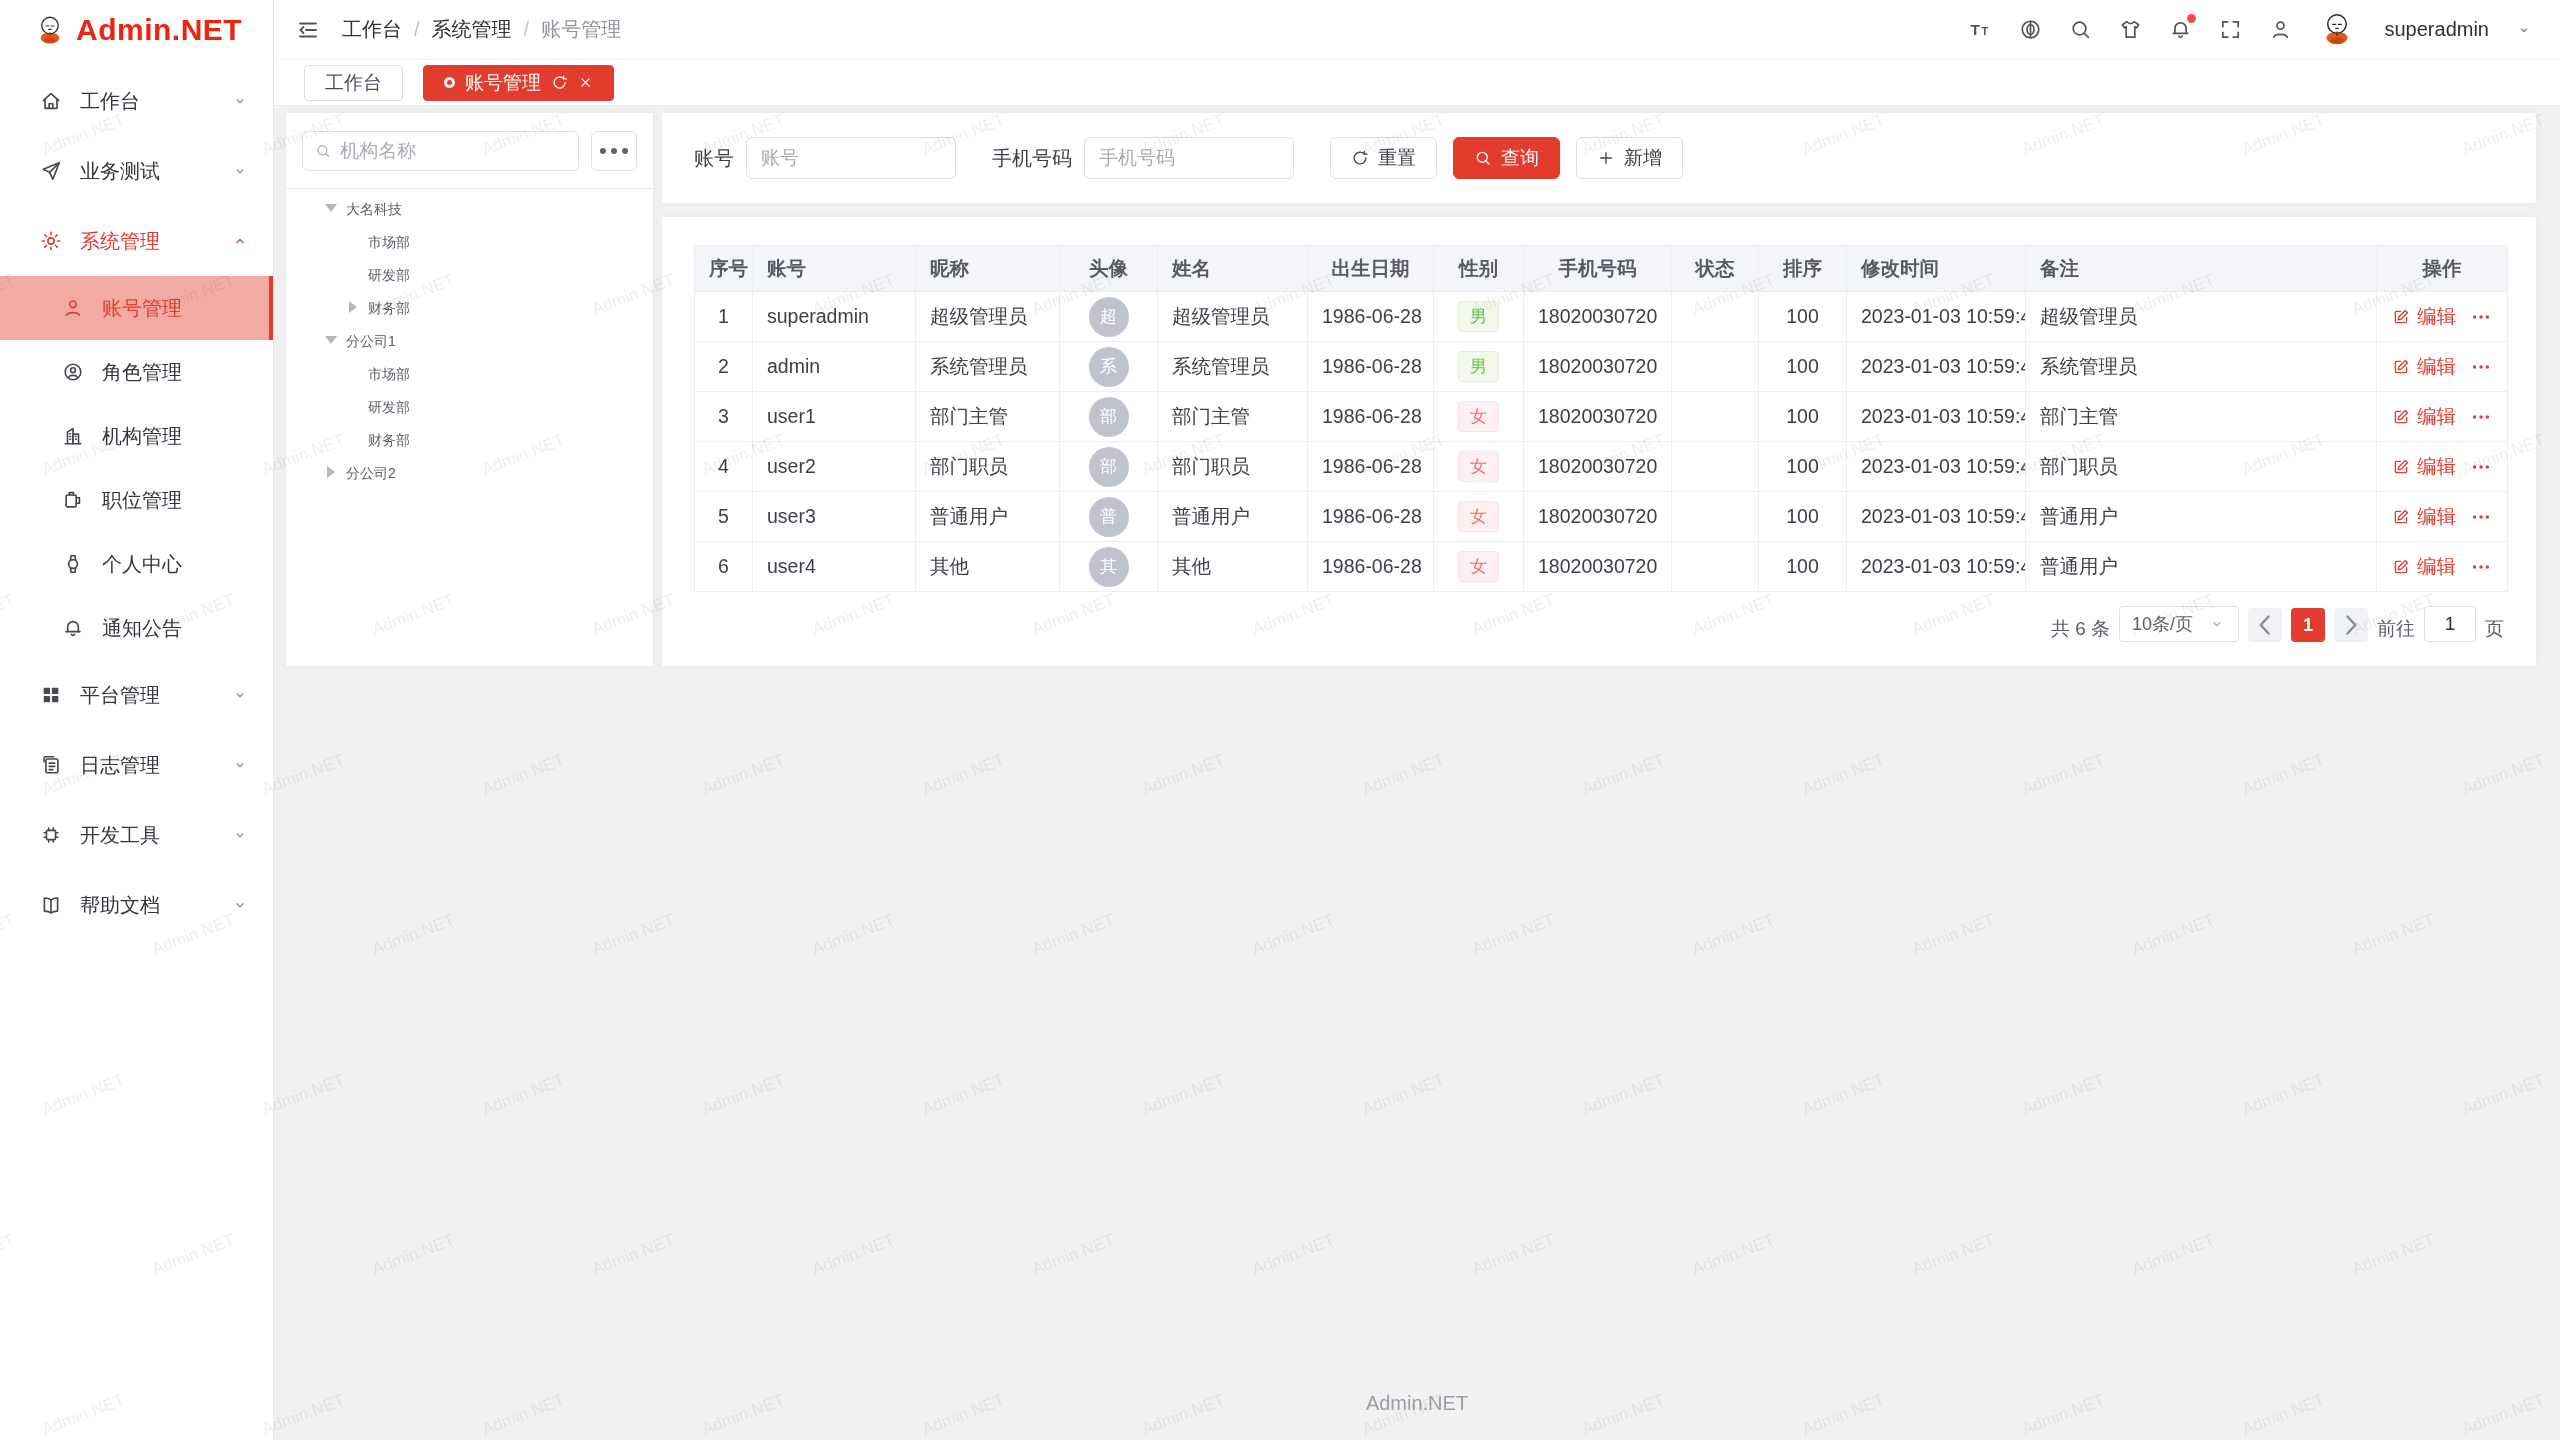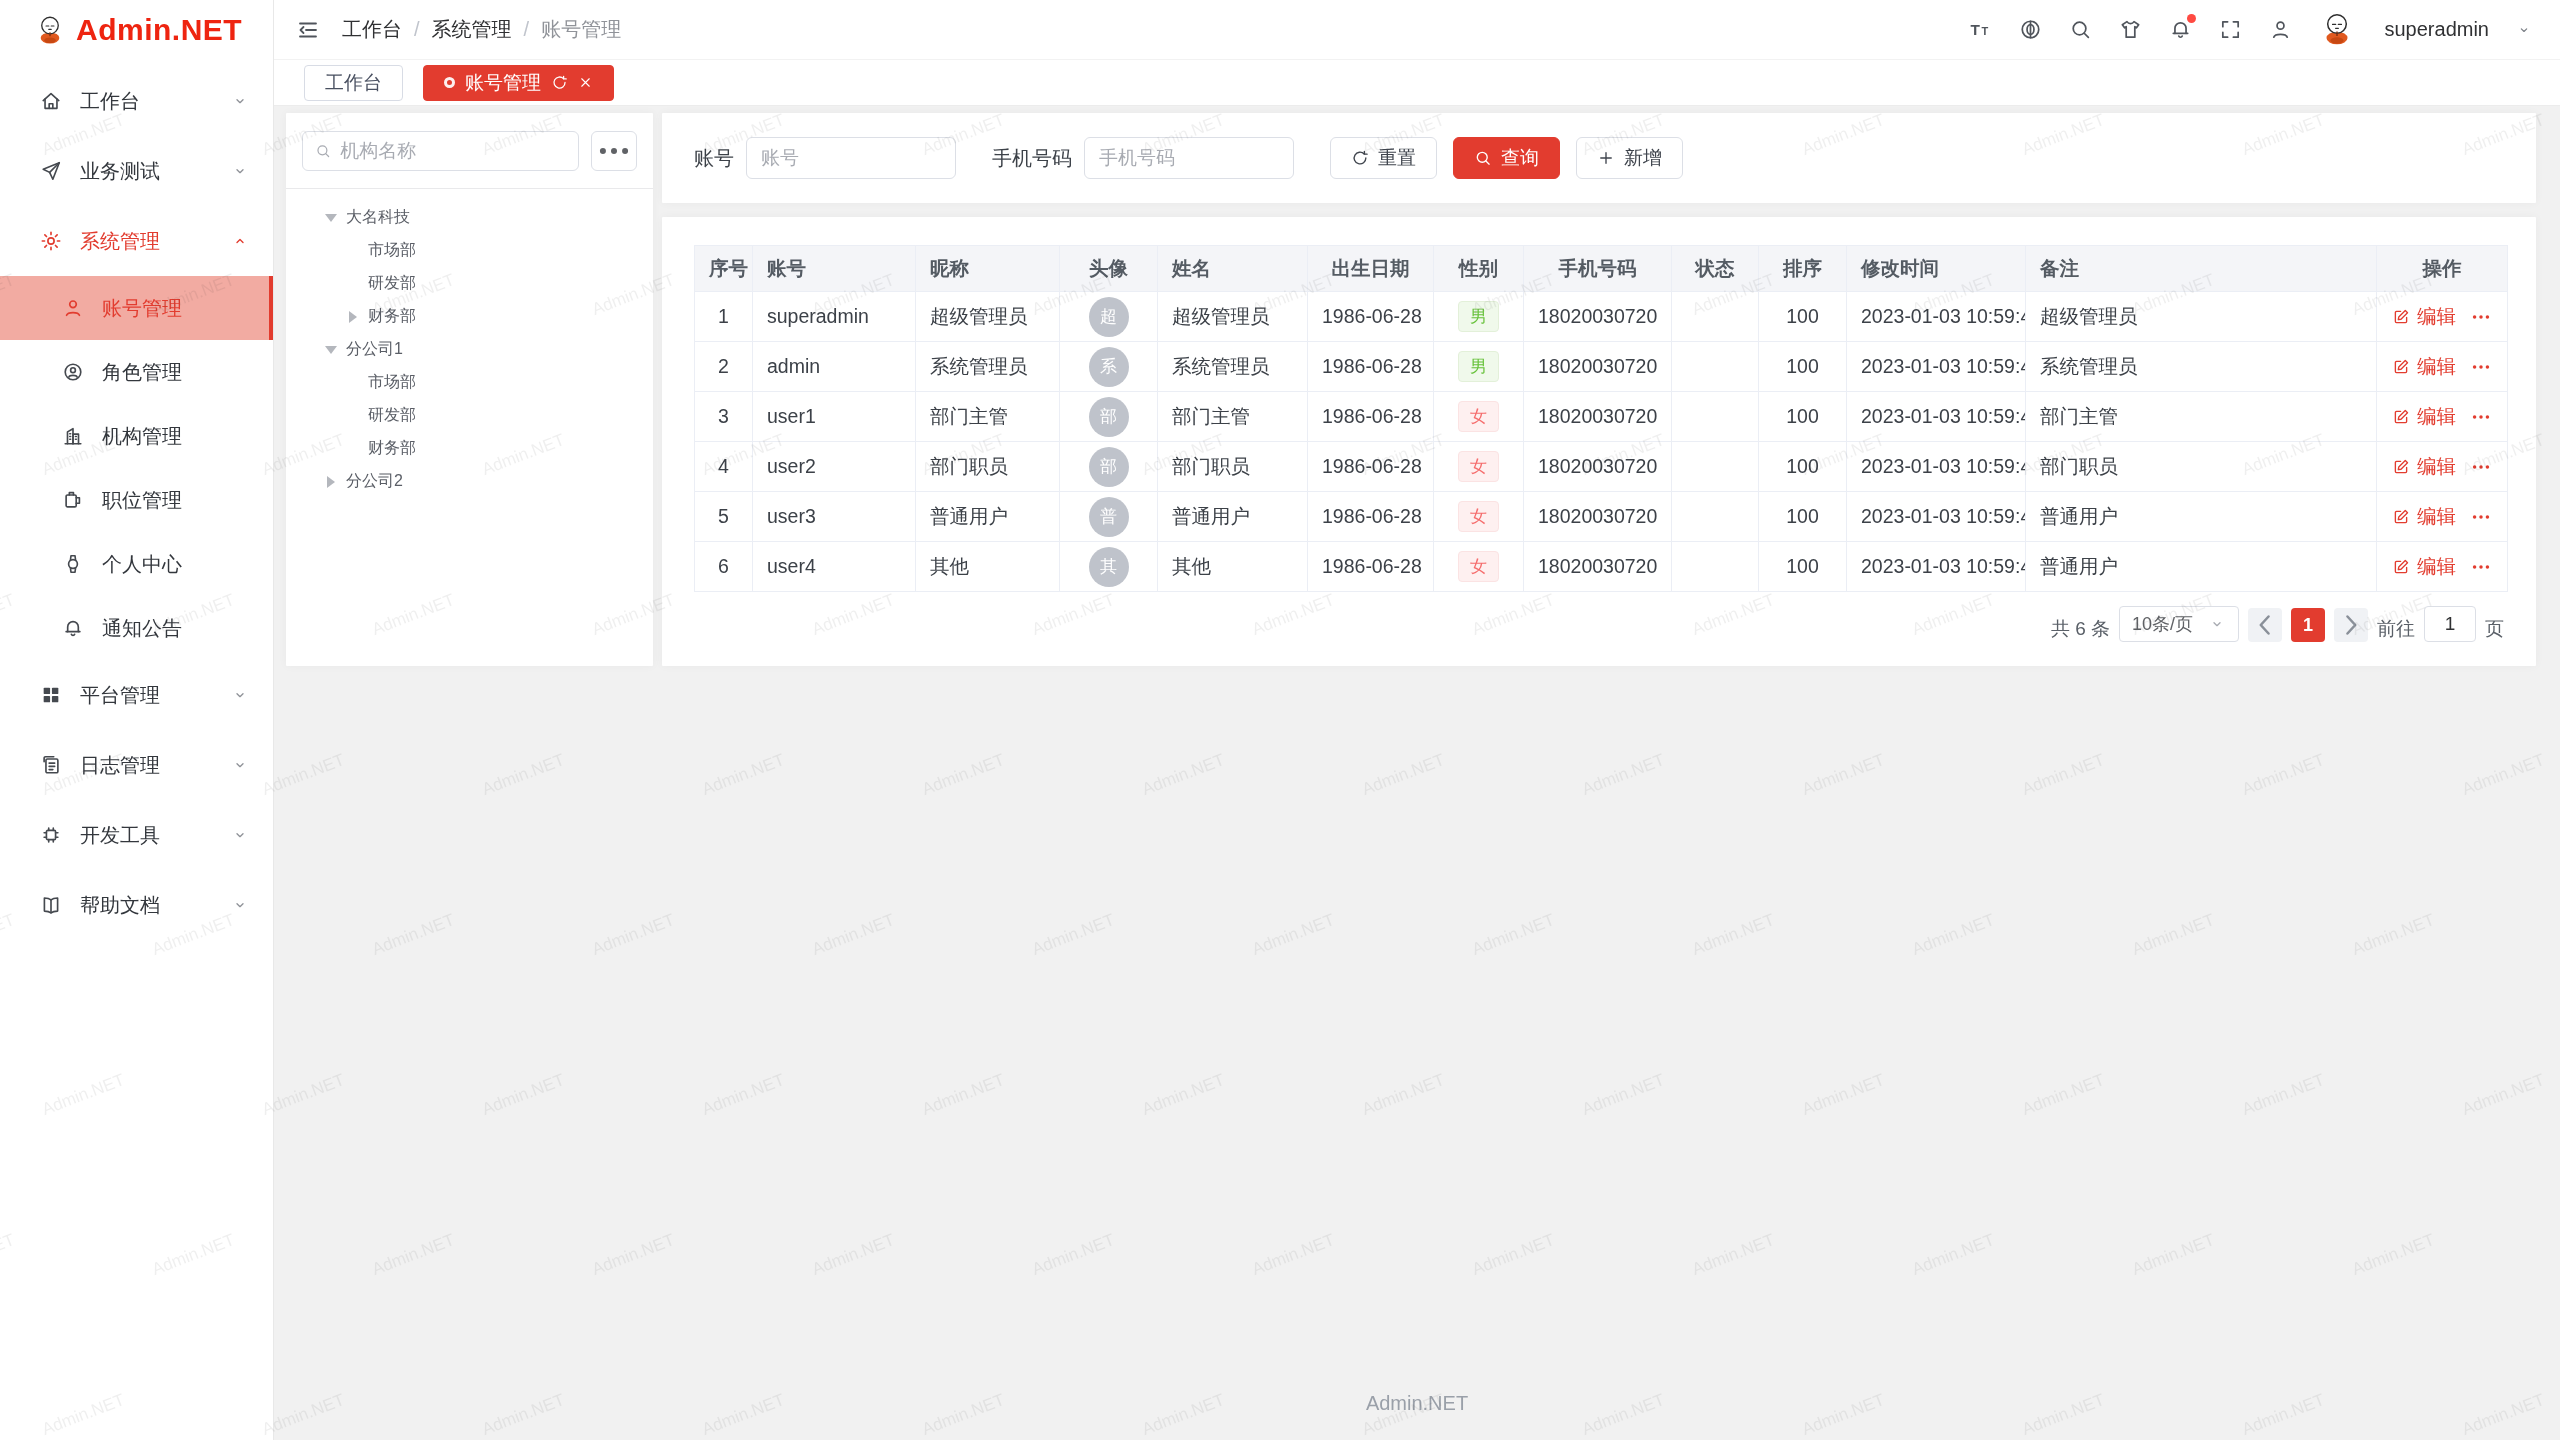--- a/index.html
+++ b/index.html
@@ -60,21 +60,21 @@
   .card{background:#fff;border-radius:1px;box-shadow:0 0 10px rgba(0,0,0,.04);}
   .tree-card{width:367px;height:553px;padding:18px 16px;}
   .tree-search-row{display:flex;gap:12px;}
   .tree-search{flex:1;height:40px;border:1px solid var(--border);border-radius:6px;display:flex;align-items:center;padding:0 12px;gap:9px;color:var(--ph);}
   .tree-search svg{width:18px;height:18px;flex-shrink:0;}
   .tree-search input{border:none;outline:none;font-size:19px;width:100%;color:var(--txt);background:transparent;}
   .tree-search input::placeholder{color:var(--ph);}
   .more-btn{width:46px;height:40px;border:1px solid var(--border);border-radius:6px;background:#fff;color:#606266;display:flex;align-items:center;justify-content:center;cursor:pointer;}
   .more-btn svg{width:18px;height:18px;}
   .tree-divider{border-top:1px solid #e9e9eb;margin:17px -16px 12px;}
-  .tree-node{height:33px;display:flex;align-items:center;gap:9px;font-size:16px;color:#5a5e66;padding-left:22px;cursor:pointer;}
+  .tree-node{height:33px;display:flex;gap:9px;font-size:14px;color:#5a5e66;padding-left:22px;cursor:pointer;}
   .tree-node.l2{padding-left:44px;}
   .caret{width:13px;height:13px;display:flex;align-items:center;justify-content:center;flex-shrink:0;}
   .caret.expanded i{width:0;height:0;border:solid;border-width:8px 6px 0 6px;border-color:#b4b7bd transparent transparent transparent;}
   .caret.collapsed i{width:0;height:0;border:solid;border-width:6px 0 6px 8px;border-color:transparent transparent transparent #b4b7bd;}
 
   .right-col{flex:1;display:flex;flex-direction:column;gap:14px;min-width:0;}
   .search-card{height:90px;display:flex;align-items:center;padding:0 32px;}
   .f-label{font-size:20px;color:#3c4148;margin-right:12px;}
   .inp{width:210px;height:42px;border:1px solid var(--border);border-radius:6px;padding:0 14px;font-size:19px;color:var(--txt);outline:none;}
   .inp::placeholder{color:var(--ph);}

